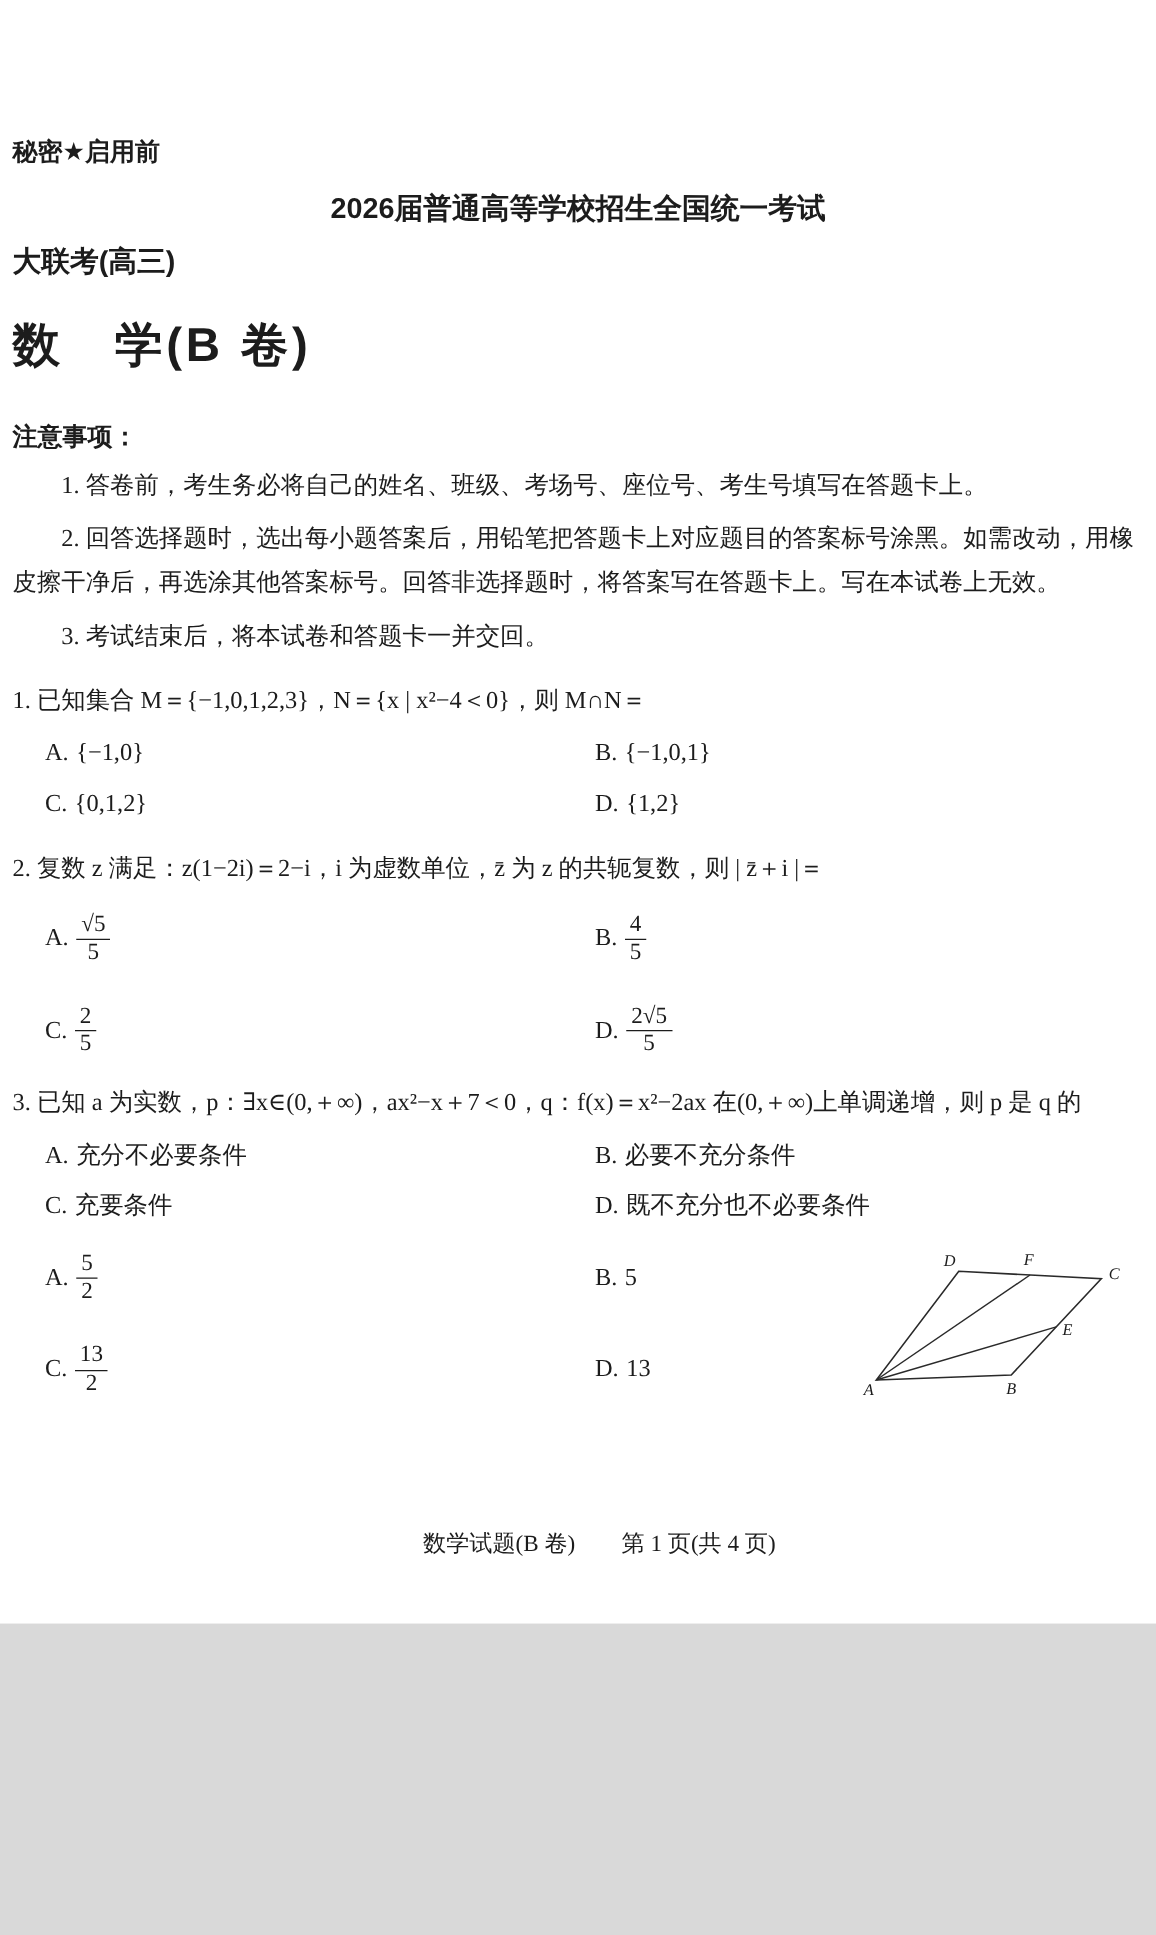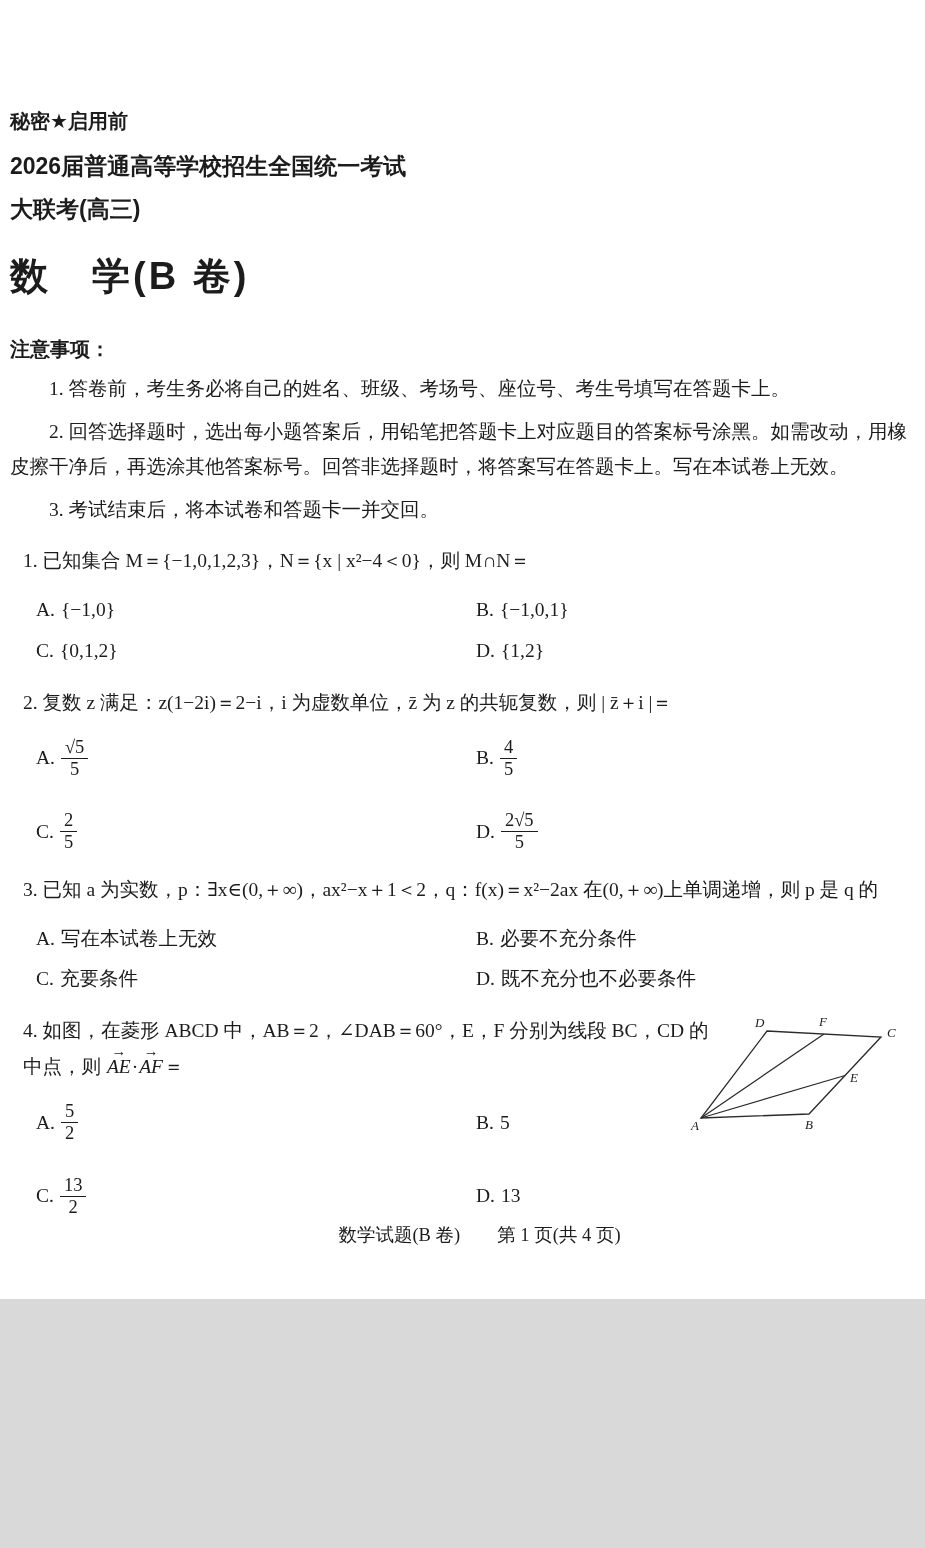--- a/index.html
+++ b/index.html
@@ -5,28 +5,28 @@
   html,body{margin:0;padding:0;background:#d9d9d9;}
   .page{
     width:925px;height:1299px;background:#ffffff;position:relative;
     margin:0 auto;box-sizing:border-box;
     padding:108px 10px 0 10px;
     font-family:"Liberation Serif","DejaVu Serif",serif;
     color:#1c1c1c;overflow:hidden;
   }
   .hei{font-family:"Liberation Sans","DejaVu Sans",sans-serif;font-weight:bold;}
   .secrecy{font-size:20px;}
-  .title1{font-size:23px;font-weight:bold;margin-top:16px;}
+  .title1{text-align:center;font-size:23px;font-weight:bold;margin-top:16px;}
   .title2{font-size:23px;font-weight:bold;margin-top:12px;}
   .title3{text-align:left;font-size:38px;font-weight:bold;margin-top:26px;letter-spacing:3px;}
   .notice-head{font-size:20px;margin-top:34px;}
   .notice p{font-size:19.5px;line-height:1.8;text-indent:2em;margin:8px 0;}
   .sec-head{font-size:20px;line-height:1.75;margin-top:38px;}
   .q{font-size:19.5px;line-height:1.85;margin-top:16px;position:relative;}
-  .q .stem{margin:13px;}
+  .q .stem{margin:0;}
   .opts{display:grid;grid-template-columns:440px 1fr;padding-left:26px;margin-top:6px;row-gap:4px;}
   .opt{display:flex;align-items:center;gap:6px;}
   .opts.tall{row-gap:26px;margin-top:14px;margin-bottom:10px;}
   .frac{display:inline-flex;flex-direction:column;align-items:center;vertical-align:middle;line-height:1.15;font-size:18.5px;margin:2px 0;}
   .frac .num{border-bottom:1.5px solid #1c1c1c;padding:0 4px;}
   .frac .den{padding:0 4px;}
   .vec{position:relative;display:inline-block;font-style:italic;padding:0 1px;}
   .vec::before{content:"\2192";position:absolute;top:-0.78em;left:50%;transform:translateX(-50%);font-size:0.75em;font-style:normal;}
   .q4-stem{max-width:690px;}
   .fig{position:absolute;right:14px;top:2px;width:212px;height:118px;}
@@ -103,43 +103,42 @@
         <span>D.</span>
         <span class="frac">
           <span class="num">2√5</span>
           <span class="den">5</span>
         </span>
       </div>
     </div>
   </div>
 
   <div class="q">
-    <p class="stem">3. 已知 a 为实数，p：∃x∈(0,＋∞)，ax²−x＋1＜2，q：f(x)＝x²−2ax 在(0,＋∞)上单调递增，则 p 是 q 的</p>
+    <p class="stem">3. 已知 a 为实数，p：∃x∈(0,＋∞)，ax²−x＋7＜0，q：f(x)＝x²−2ax 在(0,＋∞)上单调递增，则 p 是 q 的</p>
     <div class="opts">
       <div class="opt">
         <span>A.</span>
-        <span>写在本试卷上无效</span>
+        <span>充分不必要条件</span>
       </div>
       <div class="opt">
         <span>B.</span>
         <span>必要不充分条件</span>
       </div>
       <div class="opt">
         <span>C.</span>
         <span>充要条件</span>
       </div>
       <div class="opt">
         <span>D.</span>
         <span>既不充分也不必要条件</span>
       </div>
     </div>
   </div>
 
   <div class="q">
-    <p class="stem q4-stem"><span>4. 如图，在菱形 ABCD 中，AB＝2，∠DAB＝60°，E，F 分别为线段 BC，CD 的中点，则 </span><span class="vec">AE</span><span>·</span><span class="vec">AF</span><span>＝</span></p>
 
     <div class="fig">
       <svg viewBox="0 0 212 118">
         <polygon points="12,103 120,99 192,22 78,16" fill="none" stroke="#2a2a2a" stroke-width="1.3"></polygon>
         <line x1="12" y1="103" x2="156" y2="60.5" stroke="#2a2a2a" stroke-width="1.2"></line>
         <line x1="12" y1="103" x2="135" y2="19" stroke="#2a2a2a" stroke-width="1.2"></line>
         <text x="66" y="12">D</text>
         <text x="130" y="11">F</text>
         <text x="198" y="22">C</text>
         <text x="161" y="67">E</text>

